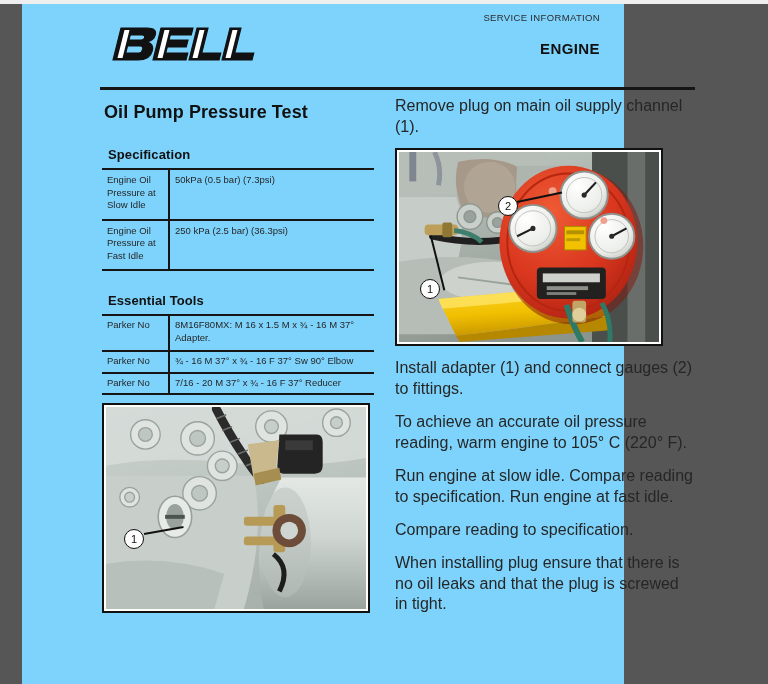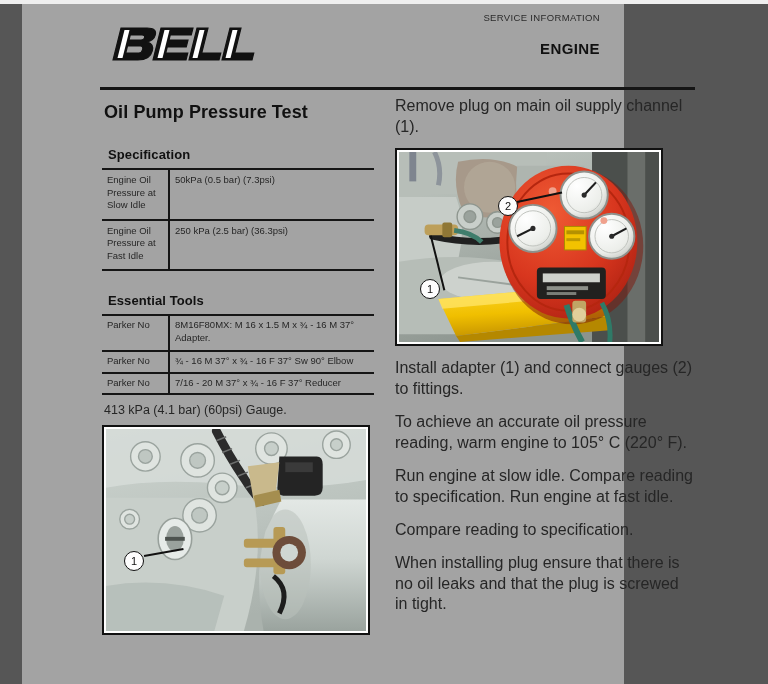--- a/index.html
+++ b/index.html
@@ -16,21 +16,21 @@
     background: #565656;
   }
   #topstrip {
     position: absolute; left: 0; top: 0; width: 768px; height: 4px;
     background: #efefef;
   }
   #page {
     position: absolute;
     left: 22px; top: 4px;
     width: 602px; height: 680px;
-    background: #a3a3a3;
+    background: #7dd3fc;
   }
 
   
   .header { position: relative; height: 66px; }
   .logo-wrap {
     position: absolute; left: 78px; top: 20px;
     width: 170px; height: 42px;
   }
   .logo-wrap svg { display: block; }
   .svc-info {
@@ -197,21 +197,20 @@
               <td class="key">Parker No</td>
               <td class="val">¾ - 16 M 37° x ¾ - 16 F 37° Sw 90° Elbow</td>
             </tr>
             <tr>
               <td class="key">Parker No</td>
               <td class="val">7/16 - 20 M 37° x ¾ - 16 F 37° Reducer</td>
             </tr>
           </tbody>
         </table>
 
-        <p class="eq-line">413 kPa (4.1 bar) (60psi) Gauge.</p>
 
         <div class="figure" id="fig-plug">
           <div class="fig-inner">
             <svg width="100%" height="100%" viewBox="0 0 264 206" preserveAspectRatio="none">
               <defs>
                 <linearGradient id="houseg" x1="0" y1="0" x2="0.3" y2="1">
                   <stop offset="0%" stop-color="#cdd4cf"></stop>
                   <stop offset="55%" stop-color="#bcc4bf"></stop>
                   <stop offset="100%" stop-color="#aab2ad"></stop>
                 </linearGradient>

